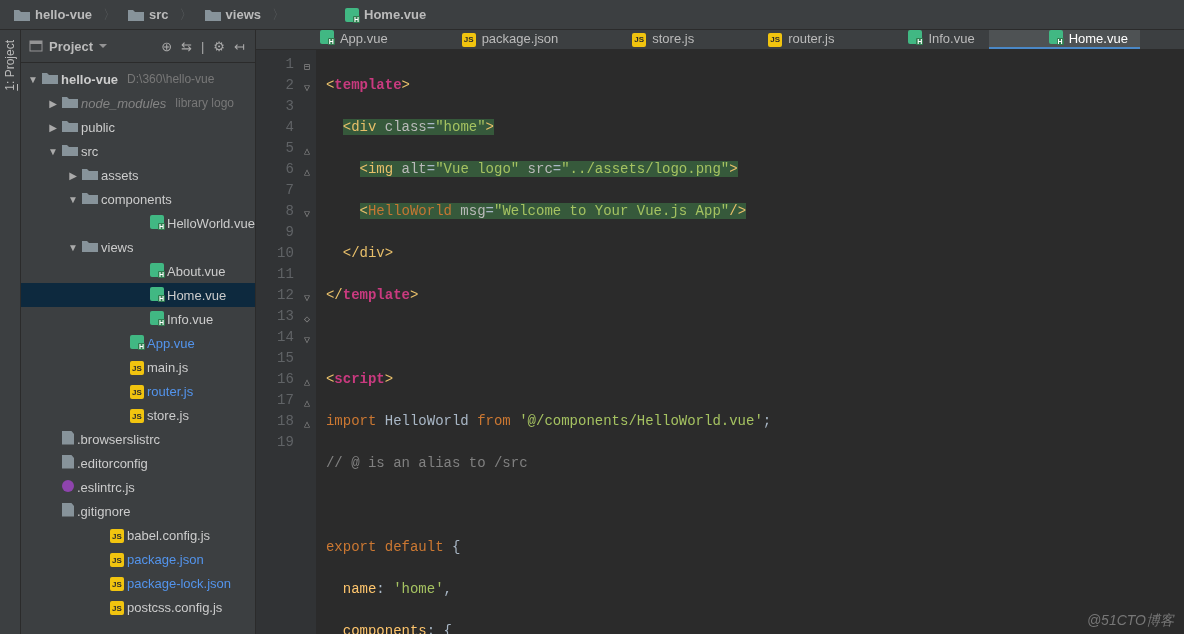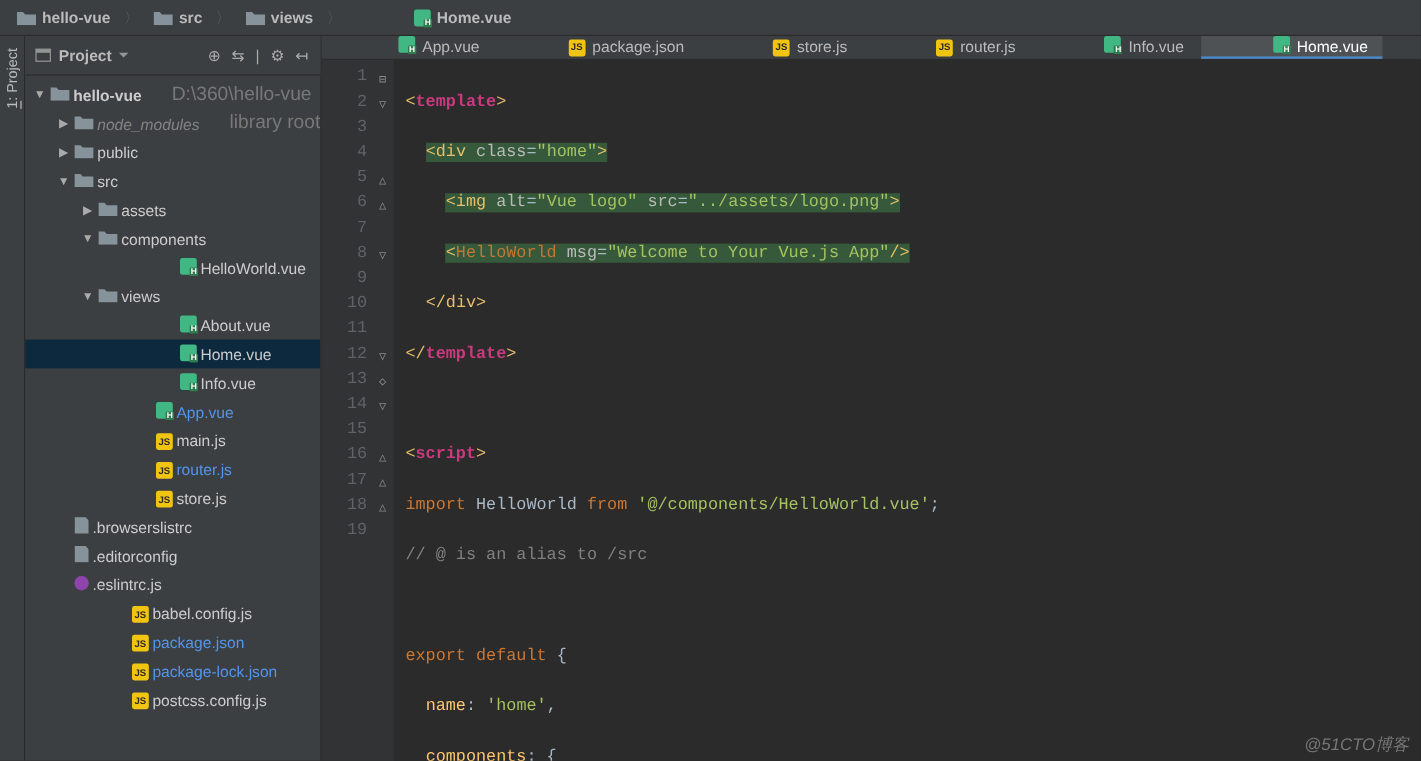--- a/index.html
+++ b/index.html
@@ -16,21 +16,21 @@
 .panel-header { height:33px; display:flex; align-items:center; justify-content:space-between; padding:0 8px; background:#3c3f41; border-bottom:1px solid #2b2b2b; }
 .panel-title { display:flex; align-items:center; gap:6px; font-weight:bold; }
 .panel-title svg { opacity:.8 }
 .panel-tools { display:flex; gap:5px; align-items:center; color:#aaa; }
 .panel-tools span { cursor:pointer; padding:2px; }
 .tree { flex:1; overflow:auto; padding:4px 0; }
 .tree-row { display:flex; align-items:center; height:24px; padding-left:6px; gap:3px; white-space:nowrap; cursor:pointer; }
 .tree-row.selected { background:#0d293e; }
 .tree-row .arrow { width:12px; text-align:center; color:#aaa; font-size:10px; }
 .tree-row .label { color:#ccc; }
-.tree-row .sublabel { color:#787878; margin-left:22px; font-size:16px; }
+.tree-row .sublabel { color:#787878; margin-left:6px; font-size:12px; }
 .tree-row .label.dim { color:#848484; font-style:italic; }
 .tree-row .label.link { color:#5394ec; }
 .editor { flex:1; display:flex; flex-direction:column; background:#2b2b2b; }
 .tabs { height:33px; background:#3c3f41; display:flex; align-items:center; border-bottom:1px solid #2b2b2b; padding-left:4px; gap:2px; }
 .tab { display:flex; align-items:center; gap:6px; padding:0 12px; height:100%; color:#bbb; cursor:pointer; border-bottom:2px solid transparent; }
 .tab.active { background:#4e5254; color:#fff; border-bottom:2px solid #4a88c7; }
 .code-area { flex:1; display:flex; font-family:Consolas,"Courier New",monospace; font-size:14px; position:relative; }
 .gutter { width:60px; background:#313335; color:#606366; text-align:right; padding:4px 22px 0 0; line-height:21px; position:relative; }
 .gutter-line { height:21px; position:relative; }
 .fold { position:absolute; right:-16px; top:3px; font-size:10px; color:#888; }
@@ -121,21 +121,21 @@
             </svg></span>
           <span class="label" style="font-weight:bold">hello-vue</span>
           <span class="sublabel">D:\360\hello-vue</span>
         </div>
         <div class="tree-row" style="padding-left: 26px;">
           <span class="arrow">▶</span>
           <span><svg class="folder-ic" width="16" height="13">
               <path d="M0 2h5l2 2h9v9H0z"></path>
             </svg></span>
           <span class="label dim" style="">node_modules</span>
-          <span class="sublabel">library root</span>
+          <span class="sublabel">library logo</span>
         </div>
         <div class="tree-row" style="padding-left: 26px;">
           <span class="arrow">▶</span>
           <span><svg class="folder-ic" width="16" height="13">
               <path d="M0 2h5l2 2h9v9H0z"></path>
             </svg></span>
           <span class="label" style="">public</span>
         </div>
         <div class="tree-row" style="padding-left: 26px;">
           <span class="arrow">▼</span>
@@ -212,20 +212,25 @@
         </div>
         <div class="tree-row" style="padding-left: 26px;">
           <span class="arrow"></span>
           <span><span class="icon-file-g"></span></span>
           <span class="label" style="">.editorconfig</span>
         </div>
         <div class="tree-row" style="padding-left: 26px;">
           <span class="arrow"></span>
           <span><span class="circle-purple"></span></span>
           <span class="label" style="">.eslintrc.js</span>
+        </div>
+        <div class="tree-row" style="padding-left: 26px;">
+          <span class="arrow"></span>
+          <span><span class="icon-file-g"></span></span>
+          <span class="label" style="">.gitignore</span>
         </div>
         <div class="tree-row" style="padding-left: 26px;">
           <span class="arrow"></span>
           <span><span class="icon-js">JS</span></span>
           <span class="label" style="">babel.config.js</span>
         </div>
         <div class="tree-row" style="padding-left: 26px;">
           <span class="arrow"></span>
           <span><span class="icon-js">JS</span></span>
           <span class="label link" style="">package.json</span>

